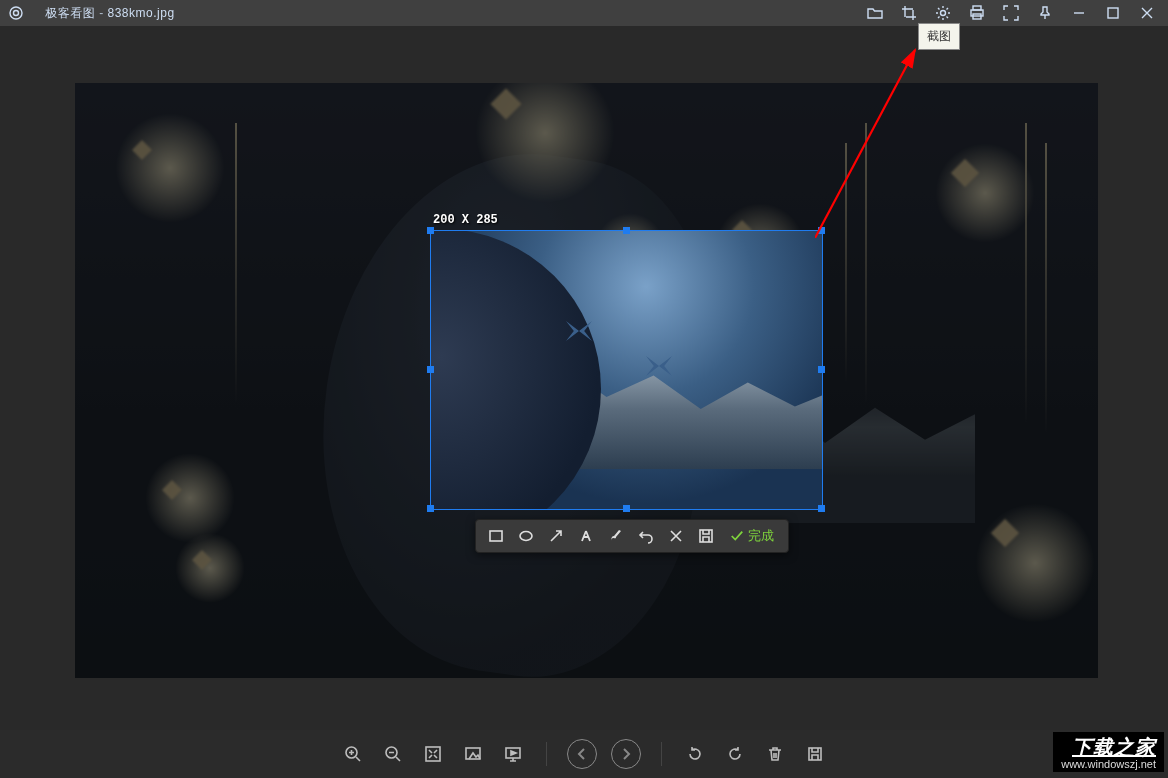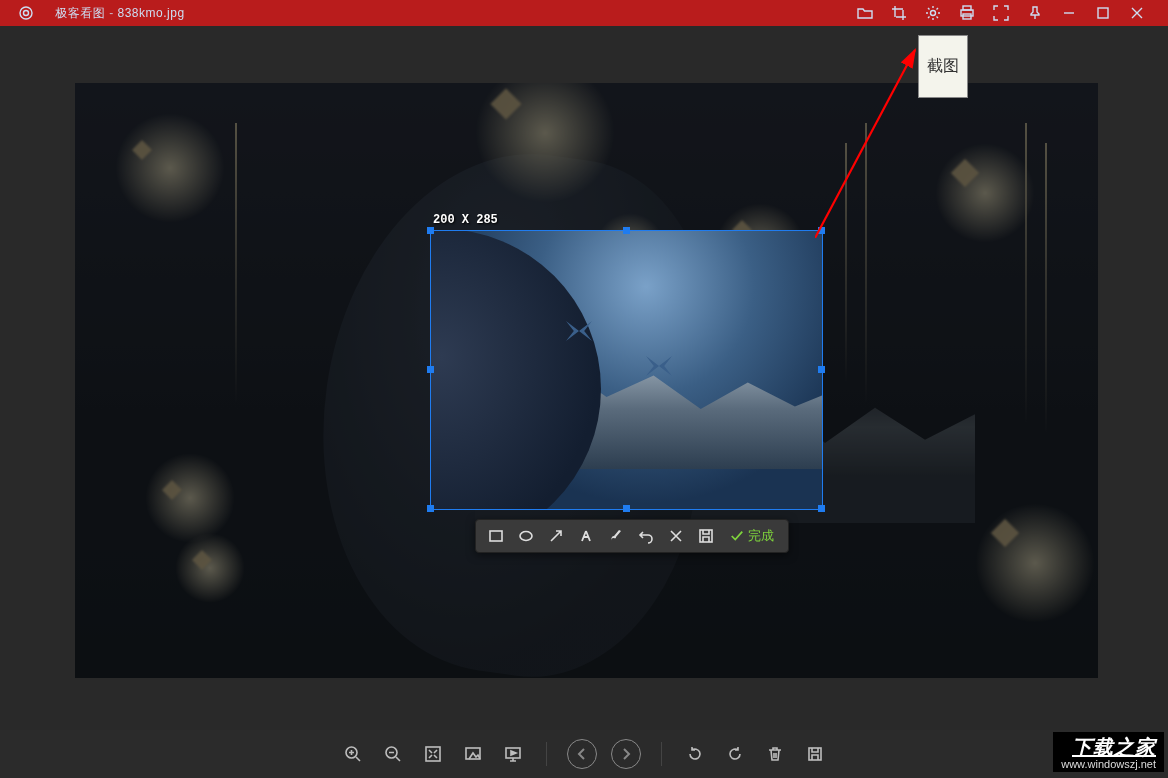--- a/index.html
+++ b/index.html
@@ -6,50 +6,50 @@
   body {
     width: 1168px;
     height: 778px;
     background: #2b2b2b;
     font-family: "Microsoft YaHei", Arial, sans-serif;
     overflow: hidden;
     position: relative;
   }
   .titlebar {
     height: 26px;
-    background: #b91c1c;
+    background: #404040;
     display: flex;
     align-items: center;
     color: #cdddf2;
     font-size: 12px;
-    padding: 0 14px;
+    padding: 0 4px;
     position: relative;
     z-index: 5;
   }
   .titlebar .app-icon {
     width: 16px; height: 16px; margin: 0 6px 0 4px;
     display: inline-flex; align-items: center; justify-content: center;
   }
   .titlebar .title-text { white-space: pre; letter-spacing: 0.5px; }
   .titlebar .spacer { flex: 1; }
   .titlebar .tb-btn {
     width: 34px; height: 26px;
     display: inline-flex; align-items: center; justify-content: center;
     color: #cdddf2; cursor: pointer;
   }
   .titlebar svg { stroke: #cdddf2; fill: none; stroke-width: 1.4; }
 
   .tooltip-box {
     position: absolute;
-    top: 35px;
+    top: 23px;
     left: 918px;
     background: #f4f4ec;
     border: 1px solid #888;
-    padding: 20px 8px;
-    font-size: 16px;
+    padding: 4px 8px;
+    font-size: 12px;
     color: #333;
     z-index: 20;
   }
 
   .workarea {
     position: absolute;
     top: 26px; left: 0; right: 0; bottom: 48px;
     background: #2a2a2a;
   }
 

